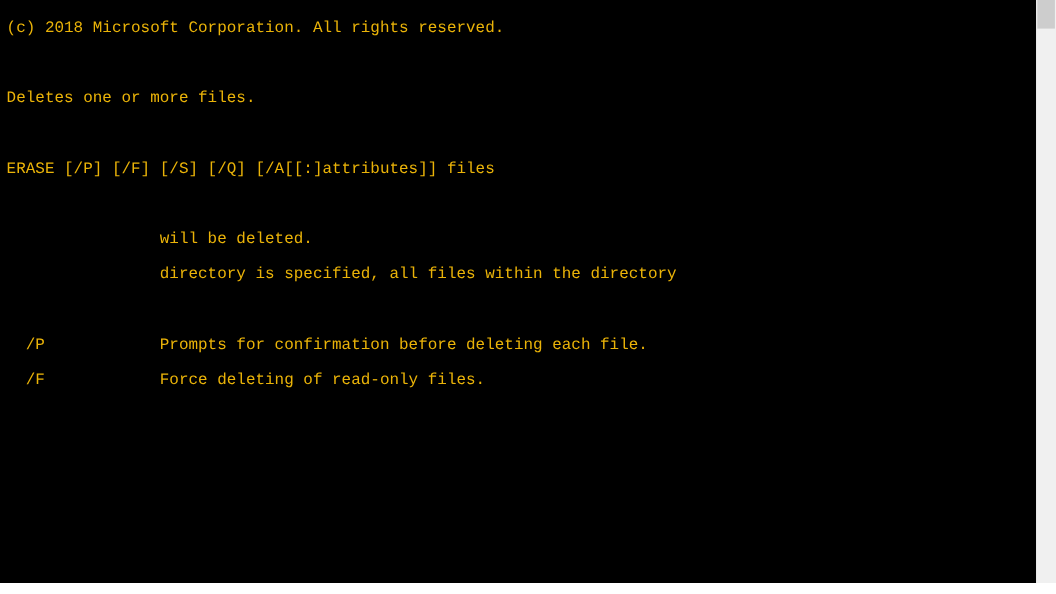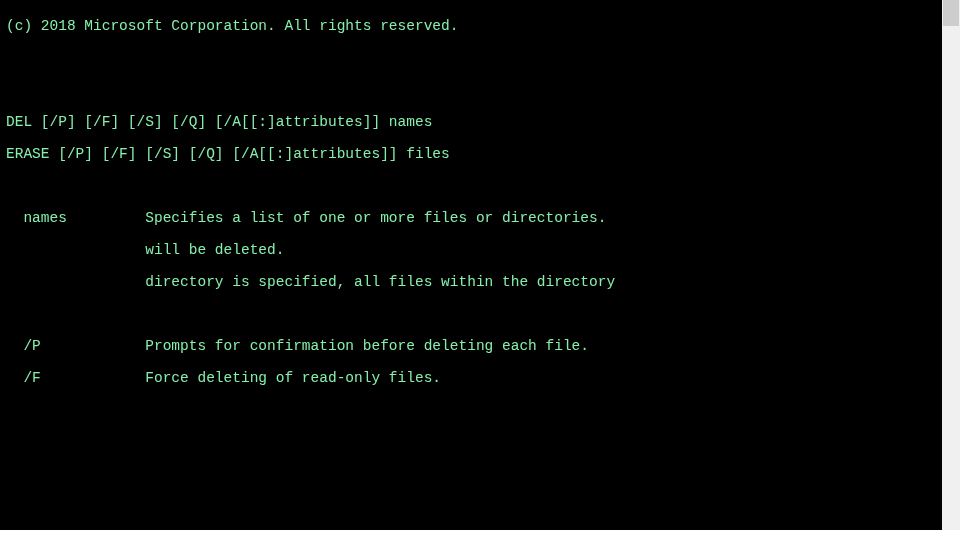--- a/index.html
+++ b/index.html
@@ -9,21 +9,21 @@
     }
     body {
       background: #ffffff;
       width: 960px;
       height: 540px;
       overflow: hidden;
       position: relative;
     }
     .terminal {
       background: #000000;
-      color: #86efac;
+      color: #eab308;
       font-family: Consolas, 'Courier New', monospace;
       font-size: 14.5px;
       line-height: 16px;
       padding: 2px 6px;
       width: 942px;
       height: 530px;
       white-space: pre;
       overflow: hidden;
     }
     .scrollbar {
@@ -46,25 +46,24 @@
       display: block;
       height: 16px;
     }
   </style>
 </head>
 <body>
 
 <div class="terminal">
 <span class="line">(c) 2018 Microsoft Corporation. All rights reserved.</span>
 <span class="line"></span>
+<span class="line">Deletes one or more files.</span>
 <span class="line"></span>
-<span class="line">DEL [/P] [/F] [/S] [/Q] [/A[[:]attributes]] names</span>
 <span class="line">ERASE [/P] [/F] [/S] [/Q] [/A[[:]attributes]] files</span>
 <span class="line"></span>
-<span class="line">  names         Specifies a list of one or more files or directories.</span>
 <span class="line">                will be deleted.</span>
 <span class="line">                directory is specified, all files within the directory</span>
 <span class="line"></span>
 <span class="line">  /P            Prompts for confirmation before deleting each file.</span>
 <span class="line">  /F            Force deleting of read-only files.</span>
 
 
 
 
 

